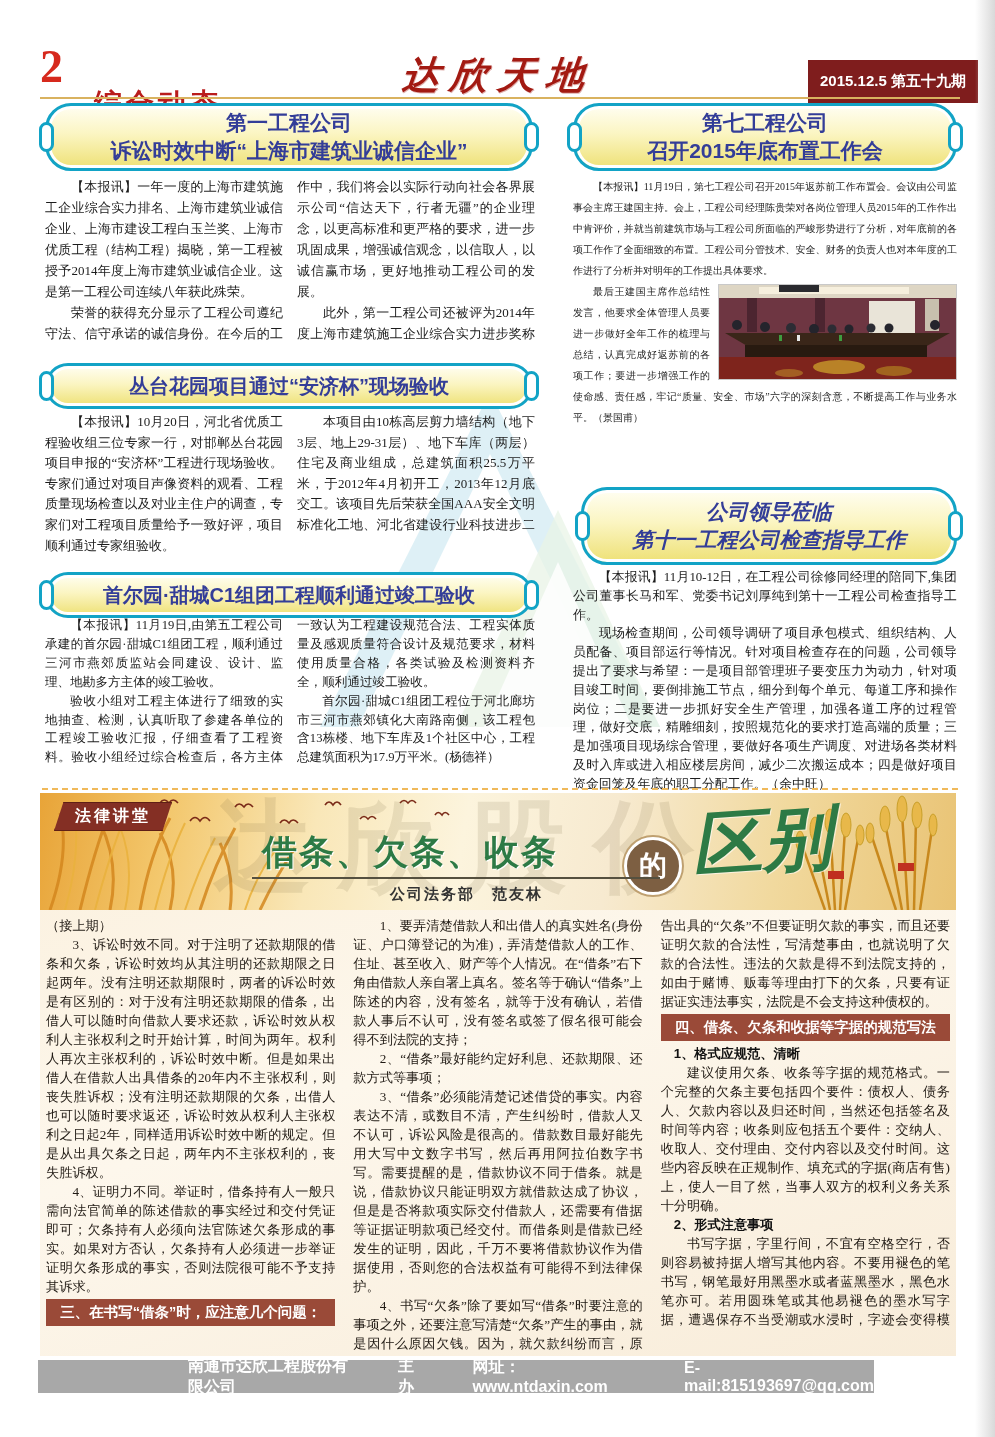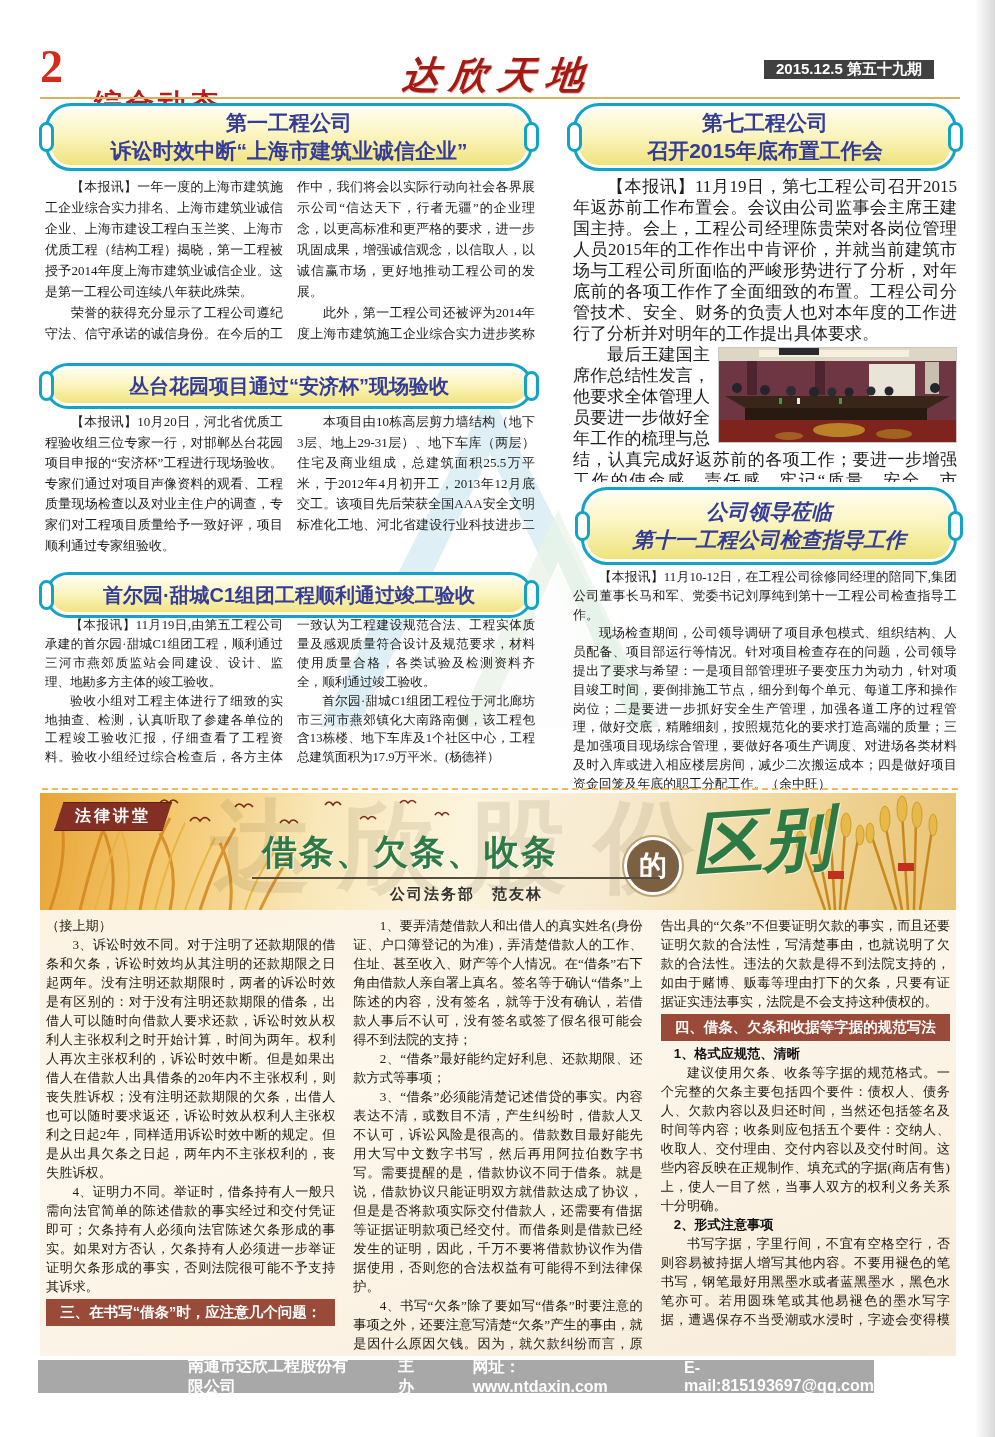--- a/index.html
+++ b/index.html
@@ -7,22 +7,22 @@
         font-family:"Liberation Serif","DejaVu Serif",serif;color:#1c1c1c;}
   .page-edge{position:absolute;right:0;top:0;width:20px;height:100%;
         background:linear-gradient(to right,rgba(255,255,255,0),#d9d9d9);}
   
   .page-num{position:absolute;left:40px;top:44px;font-size:46px;font-weight:bold;color:#d6291d;
         font-family:"Liberation Serif",serif;line-height:1;}
   .section-name{position:absolute;left:94px;top:56px;font-size:28px;font-weight:bold;color:#b91c1c;letter-spacing:4px;margin-top:29px;}
   .masthead{position:absolute;left:50%;top:50px;transform:translateX(-50%) skewX(-6deg);
         font-size:38px;font-weight:bold;font-style:italic;color:#a31a12;letter-spacing:10px;
         text-shadow:1px 1px 0 rgba(163,26,18,.35);}
-  .issue-box{position:absolute;left:764px;top:60px;background:#404040;color:#fff;
-        font-family:"Liberation Sans",sans-serif;font-size:15px;font-weight:bold;padding:0 12px;}
+  .issue-box{position:absolute;left:808px;top:60px;background:#7f1d1d;color:#fff;
+        font-family:"Liberation Sans",sans-serif;font-size:15px;font-weight:bold;padding:12px 12px;}
   .header-rule{position:absolute;left:40px;top:97px;width:920px;height:2px;background:#d9b25f;}
   
   .watermark{position:absolute;left:320px;top:392px;width:340px;height:335px;opacity:.25;z-index:0;}
   
   .tbox{position:absolute;z-index:1;border:3px solid #12a3c6;border-radius:26px;
         background:linear-gradient(180deg,#fffef2 0%,#fbf5c2 45%,#eee176 100%);
         box-shadow:inset 0 0 0 3px #ffffff;
         display:flex;flex-direction:column;justify-content:center;align-items:center;text-align:center;
         color:#333d98;font-family:"Liberation Sans","DejaVu Sans",sans-serif;font-weight:bold;}
   .tbox::before,.tbox::after{content:"";position:absolute;top:50%;transform:translateY(-50%);
@@ -31,21 +31,21 @@
   .tline1{font-size:21px;line-height:28px;}
   .tline2{font-size:21px;line-height:28px;}
   .tsingle{font-size:20px;line-height:30px;}
   
   .abody{position:absolute;z-index:1;overflow:hidden;text-align:justify;}
   .abody p{margin:0;text-indent:2em;}
   .cols2{column-count:2;column-gap:14px;}
   .b1{left:45px;top:176px;width:490px;height:184px;font-size:13px;line-height:21px;}
   .b2{left:45px;top:412px;width:490px;height:158px;font-size:13px;line-height:20.6px;}
   .b3{left:45px;top:616px;width:490px;height:172px;font-size:12.6px;line-height:18.9px;}
-  .b4{left:573px;top:176px;width:384px;height:306px;font-size:17px;line-height:21px;}
+  .b4{left:573px;top:176px;width:384px;height:306px;font-size:10px;line-height:21px;}
   .b5{left:573px;top:568px;width:384px;height:222px;font-size:12.9px;line-height:18.8px;}
   .photo-wrap{float:right;width:237px;height:94px;margin:3px 0 3px 8px;border:1px solid #c9c9c9;background:#6e3642;}
   
   .law-divider{position:absolute;left:42px;top:788px;width:916px;height:0;border-top:2px dashed #f0b95a;z-index:1;}
   .law{position:absolute;left:40px;top:793px;width:916px;height:563px;z-index:1;
         background:linear-gradient(160deg,#fbf0dd 0%,#fdf7ec 45%,#f8ecd9 100%);}
   .law-banner{position:relative;width:916px;height:117px;overflow:hidden;
         background:linear-gradient(100deg,#e8a438 0%,#f2c express 14%,#f9e7b8 30%,#fcf4dd 46%,#f7ead0 62%,#f1d99e 80%,#e9c374 100%);
         background:linear-gradient(100deg,#e8a438 0%,#f2c express 14%,#f9e7b8 30%,#fcf4dd 46%,#f7ead0 62%,#f1d99e 80%,#e9c374 100%);}
   .law-banner-bg{position:absolute;inset:0;

